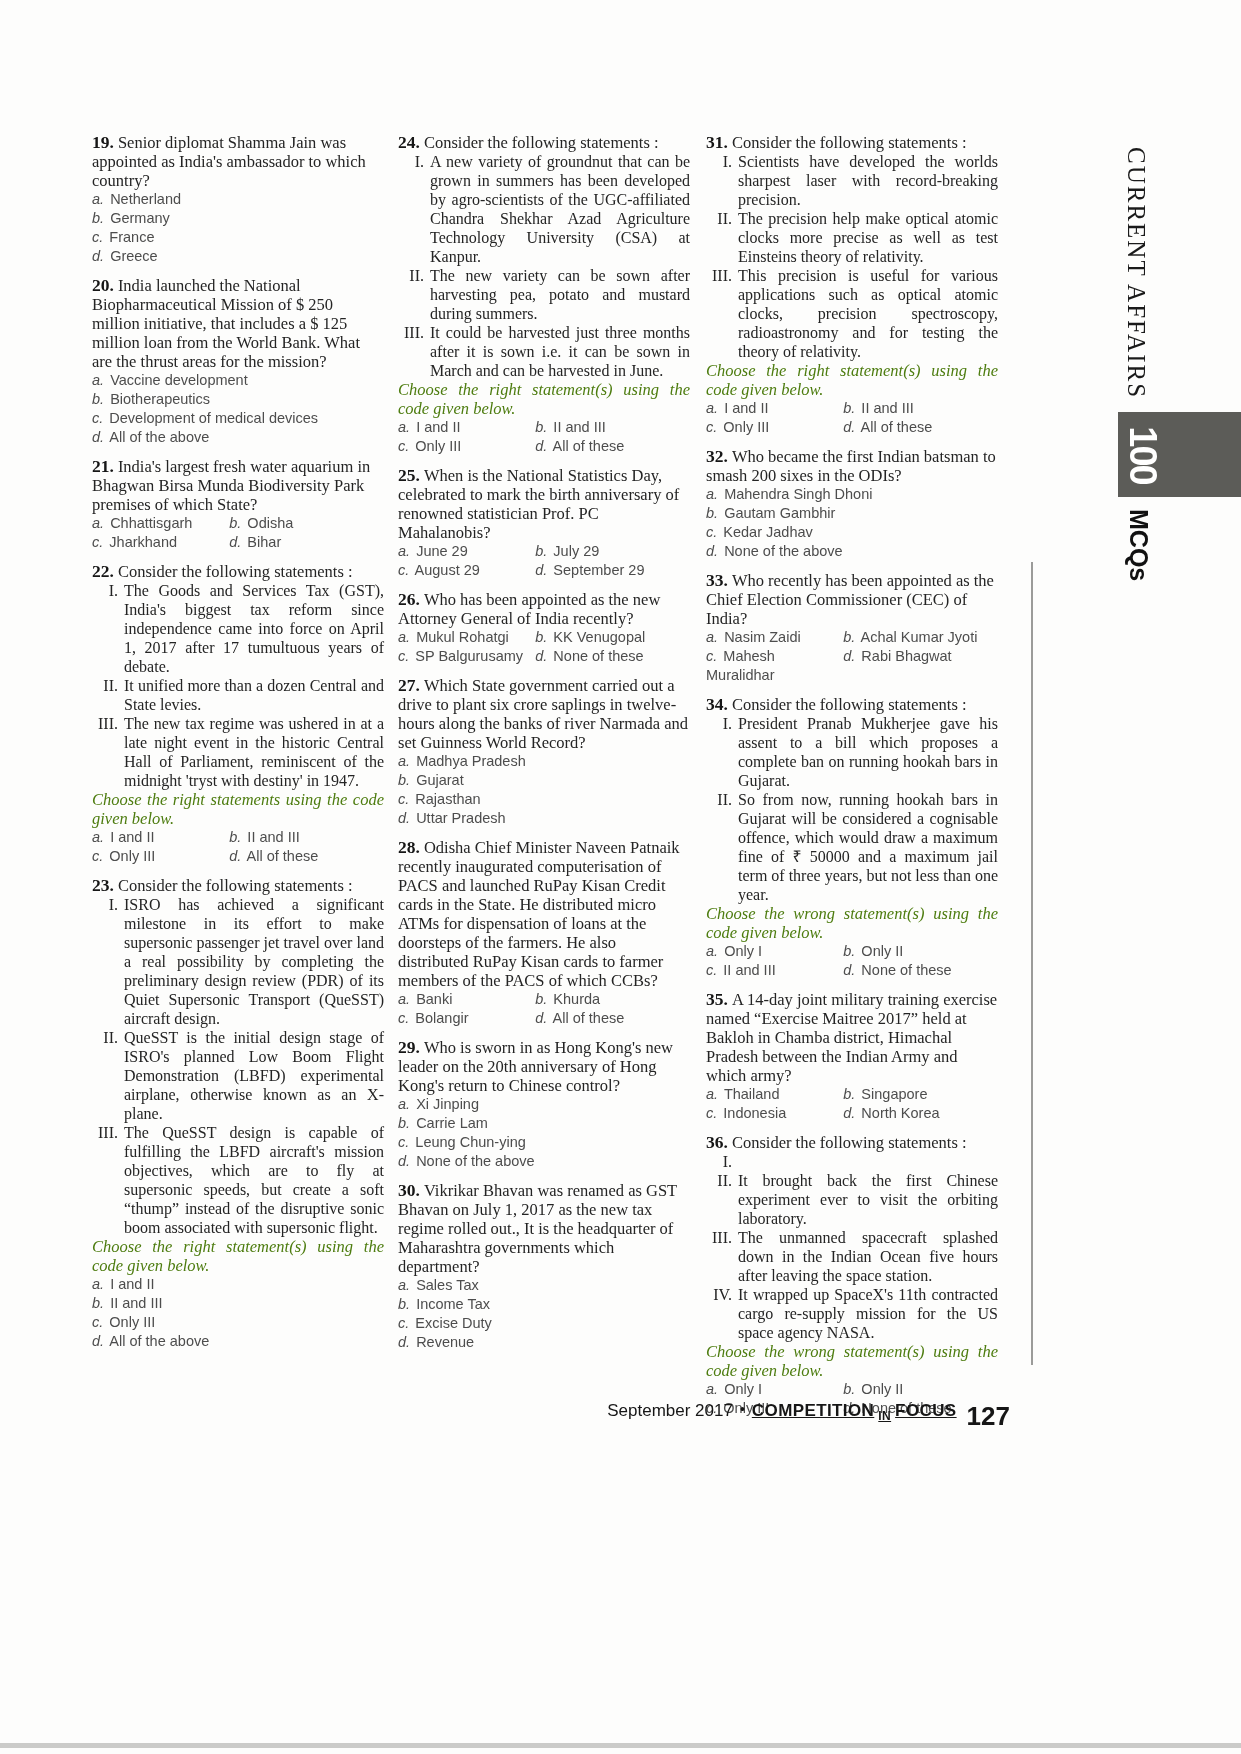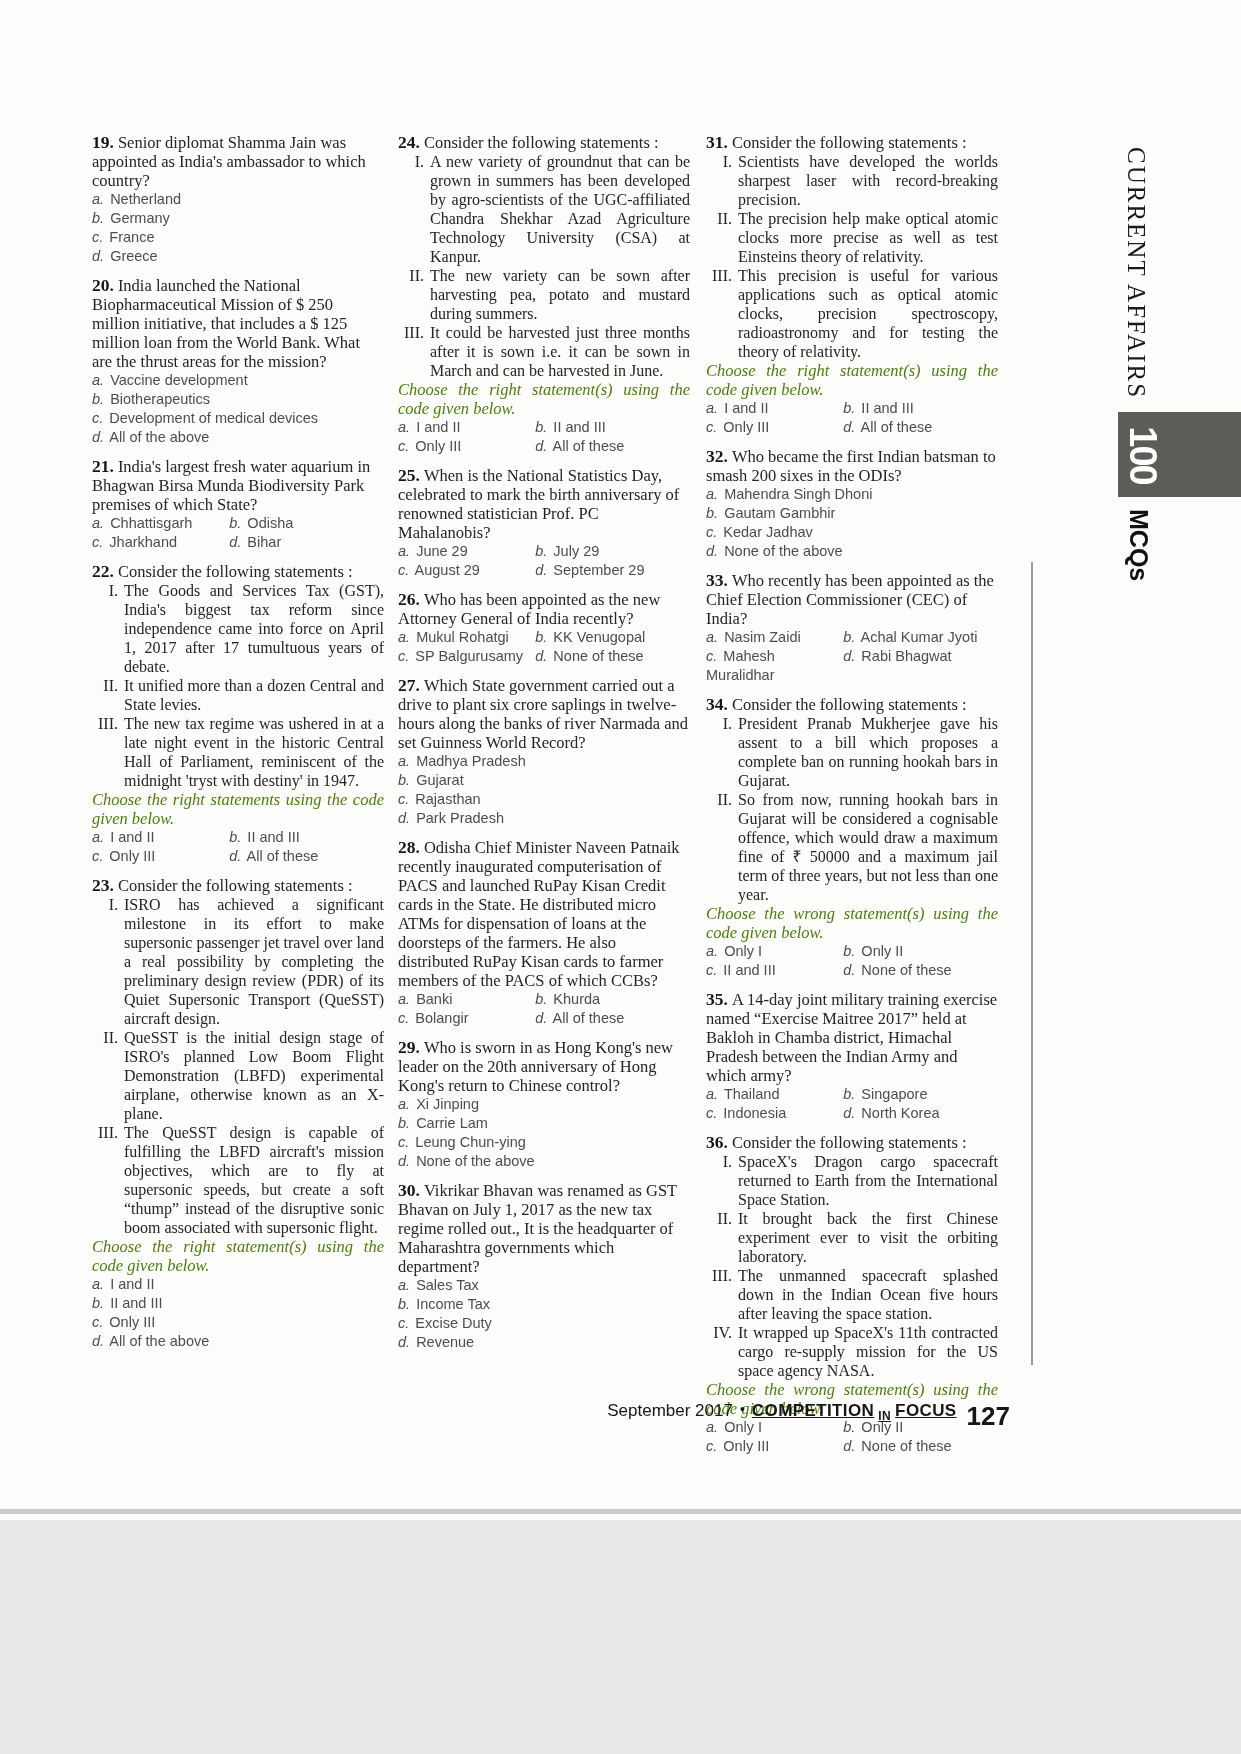--- a/index.html
+++ b/index.html
@@ -1,19 +1,19 @@
 <!DOCTYPE html>
 <html><head>
 <meta charset="utf-8">
 <style>
   * { margin:0; padding:0; box-sizing:border-box; }
   html,body { background:#e9e9e7; }
   body { font-family:"Liberation Serif", serif; }
   .page {
-    position:relative; width:1241px; height:1520px;
+    position:relative; width:1241px; height:1754px;
     background:#fdfdfc; overflow:hidden; margin:0 auto;
   }
   
   .col { position:absolute; top:133px; width:292px; }
   .col-1 { left:92px; }
   .col-2 { left:398px; }
   .col-3 { left:706px; }
   .q { margin-bottom:10px; }
   .q-head { font-size:16.5px; line-height:19px; color:#242424; }
   .q-num { font-weight:bold; font-size:17.5px; color:#161616; padding-right:4px; }
@@ -190,21 +190,21 @@
             <div class="opt"><span class="opt-label">c.</span> <span class="opt-text">SP Balgurusamy</span></div>
             <div class="opt"><span class="opt-label">d.</span> <span class="opt-text">None of these</span></div>
           </div>
         </article>
         <article class="q">
           <p class="q-head"><span class="q-num">27.</span><span class="q-text">Which State government carried out a drive to plant six crore saplings in twelve-hours along the banks of river Narmada and set Guinness World Record?</span></p>
           <div class="opts">
             <div class="opt"><span class="opt-label">a.</span> <span class="opt-text">Madhya Pradesh</span></div>
             <div class="opt"><span class="opt-label">b.</span> <span class="opt-text">Gujarat</span></div>
             <div class="opt"><span class="opt-label">c.</span> <span class="opt-text">Rajasthan</span></div>
-            <div class="opt"><span class="opt-label">d.</span> <span class="opt-text">Park Pradesh</span></div>
+            <div class="opt"><span class="opt-label">d.</span> <span class="opt-text">Uttar Pradesh</span></div>
           </div>
         </article>
         <article class="q">
           <p class="q-head"><span class="q-num">28.</span><span class="q-text">Odisha Chief Minister Naveen Patnaik recently inaugurated computerisation of PACS and launched RuPay Kisan Credit cards in the State. He distributed micro ATMs for dispensation of loans at the doorsteps of the farmers. He also distributed RuPay Kisan cards to farmer members of the PACS of which CCBs?</span></p>
           <div class="opts two-col">
             <div class="opt"><span class="opt-label">a.</span> <span class="opt-text">Banki</span></div>
             <div class="opt"><span class="opt-label">b.</span> <span class="opt-text">Khurda</span></div>
             <div class="opt"><span class="opt-label">c.</span> <span class="opt-text">Bolangir</span></div>
             <div class="opt"><span class="opt-label">d.</span> <span class="opt-text">All of these</span></div>
           </div>
@@ -298,21 +298,20 @@
             <div class="opt"><span class="opt-label">b.</span> <span class="opt-text">Singapore</span></div>
             <div class="opt"><span class="opt-label">c.</span> <span class="opt-text">Indonesia</span></div>
             <div class="opt"><span class="opt-label">d.</span> <span class="opt-text">North Korea</span></div>
           </div>
         </article>
         <article class="q">
           <p class="q-head"><span class="q-num">36.</span><span class="q-text">Consider the following statements :</span></p>
           <div class="stmts">
             <div class="stmt">
               <span class="stmt-label">I.</span>
-              <span class="stmt-text">SpaceX's Dragon cargo spacecraft returned to Earth from the International Space Station.</span>
             </div>
             <div class="stmt">
               <span class="stmt-label">II.</span>
               <span class="stmt-text">It brought back the first Chinese experiment ever to visit the orbiting laboratory.</span>
             </div>
             <div class="stmt">
               <span class="stmt-label">III.</span>
               <span class="stmt-text">The unmanned spacecraft splashed down in the Indian Ocean five hours after leaving the space station.</span>
             </div>
             <div class="stmt">

